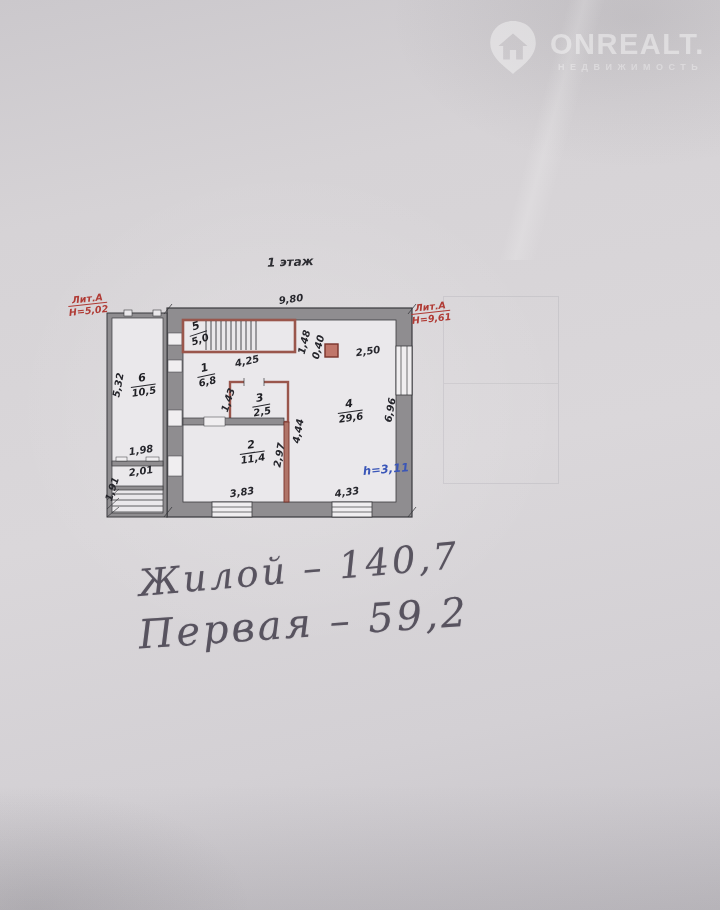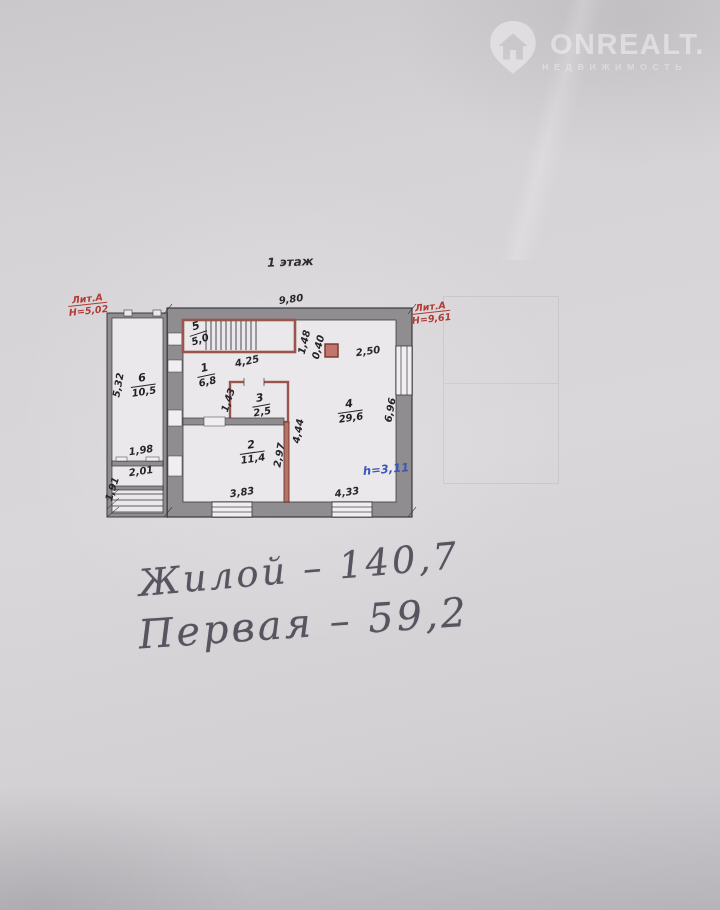--- a/index.html
+++ b/index.html
@@ -29,21 +29,21 @@
   .hnote{position:absolute;color:#3a56b8;font:italic bold 11.5px "DejaVu Sans",sans-serif;}
   .plan-title{position:absolute;color:#2e2e33;font:italic bold 12px "DejaVu Sans",sans-serif;}
   
   .wm{position:absolute;left:486px;top:16px;width:230px;height:64px;}
   .wm-brand{
     position:absolute;left:64px;top:12px;
     font:bold 29px "Liberation Sans",sans-serif;letter-spacing:1.5px;
     color:rgba(255,255,255,0.42);
   }
   .wm-sub{
-    position:absolute;left:56px;top:46px;
+    position:absolute;left:72px;top:46px;
     font:bold 9px "Liberation Sans",sans-serif;letter-spacing:5.5px;
     color:rgba(255,255,255,0.33);
   }
   
   .hand{
     position:absolute;white-space:nowrap;color:rgba(76,72,84,0.88);
     font-family:"DejaVu Serif",serif;font-style:italic;
     text-shadow:0 0 1px rgba(76,72,84,0.35);
   }
   .neighbor{

